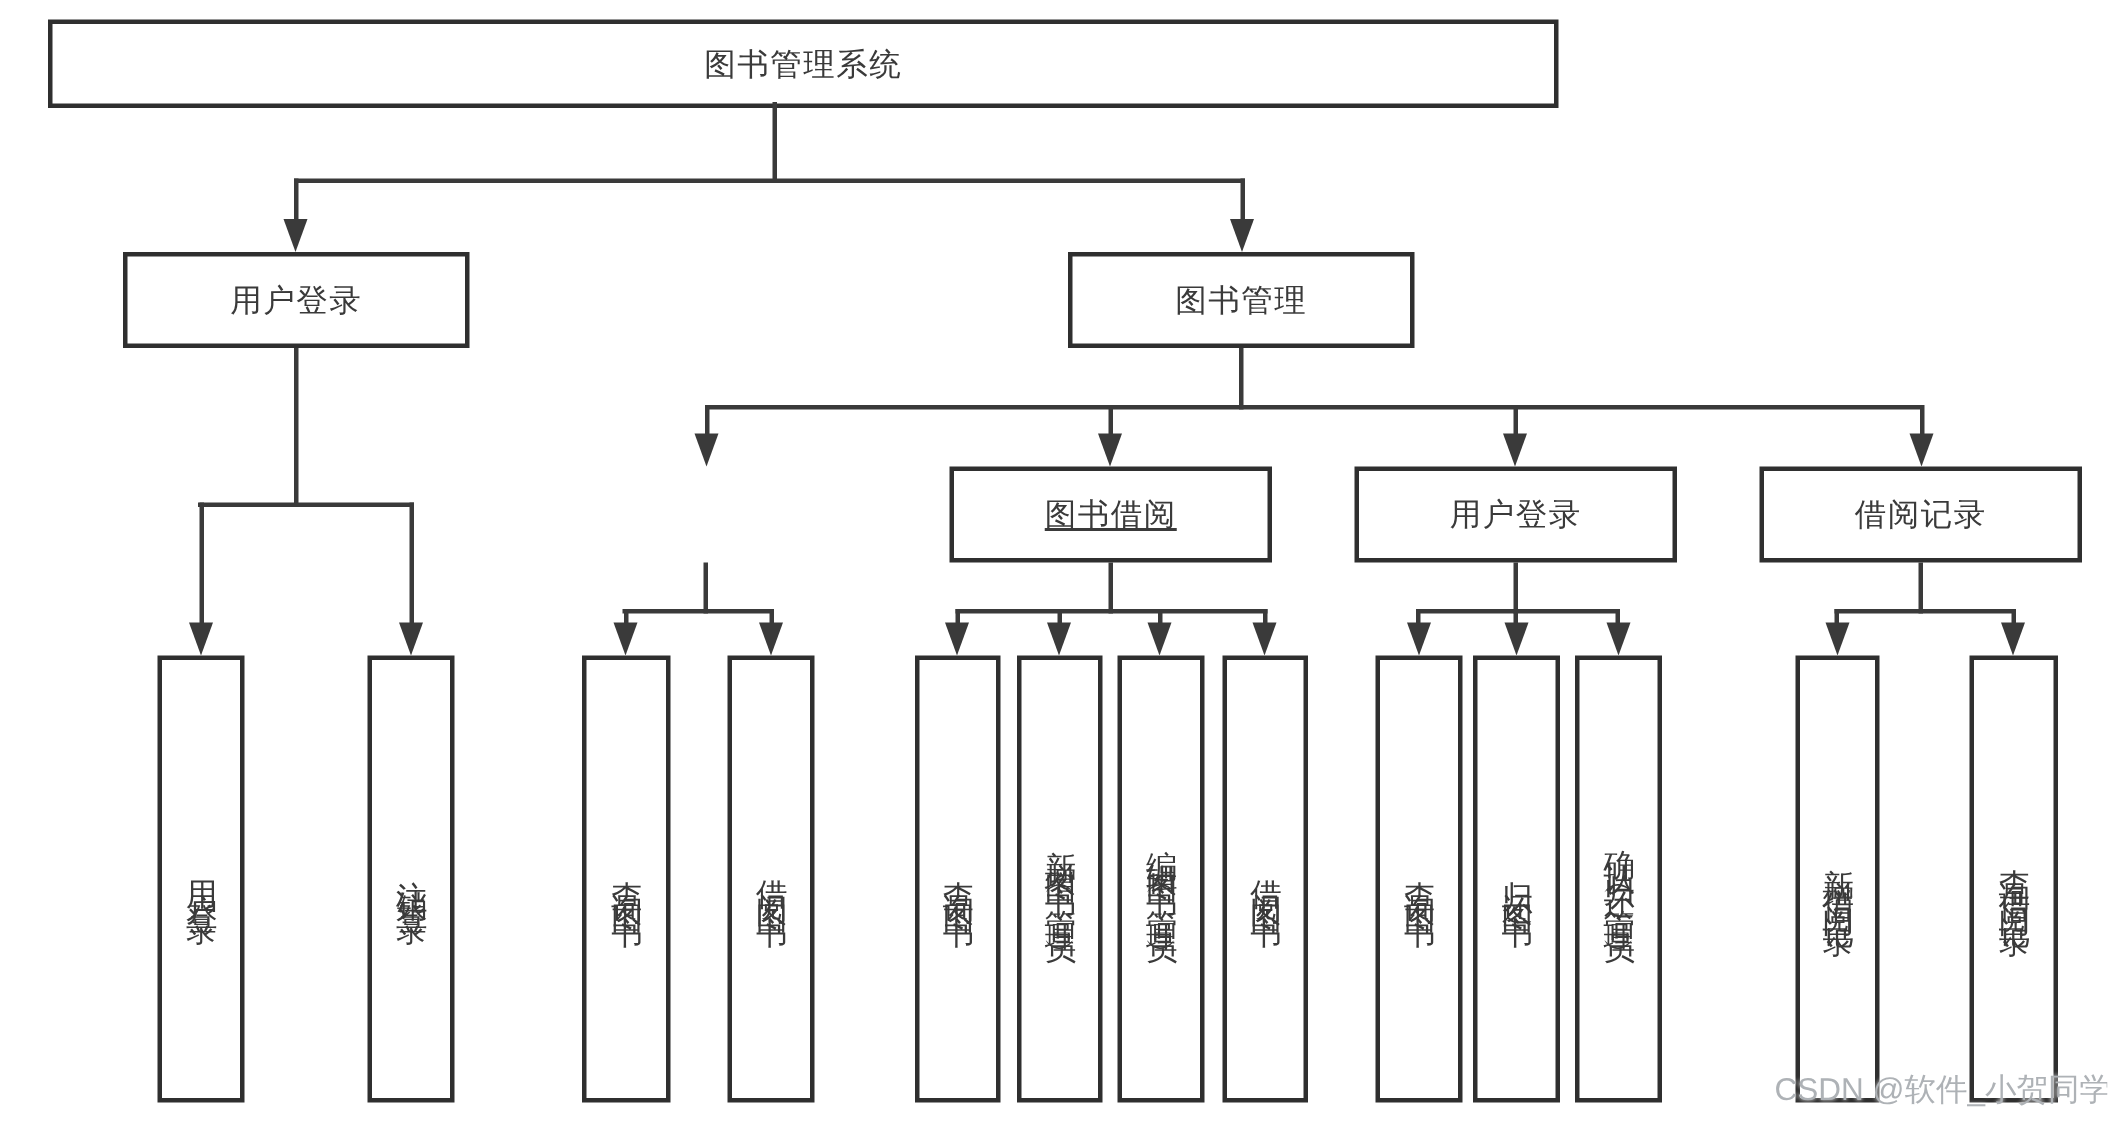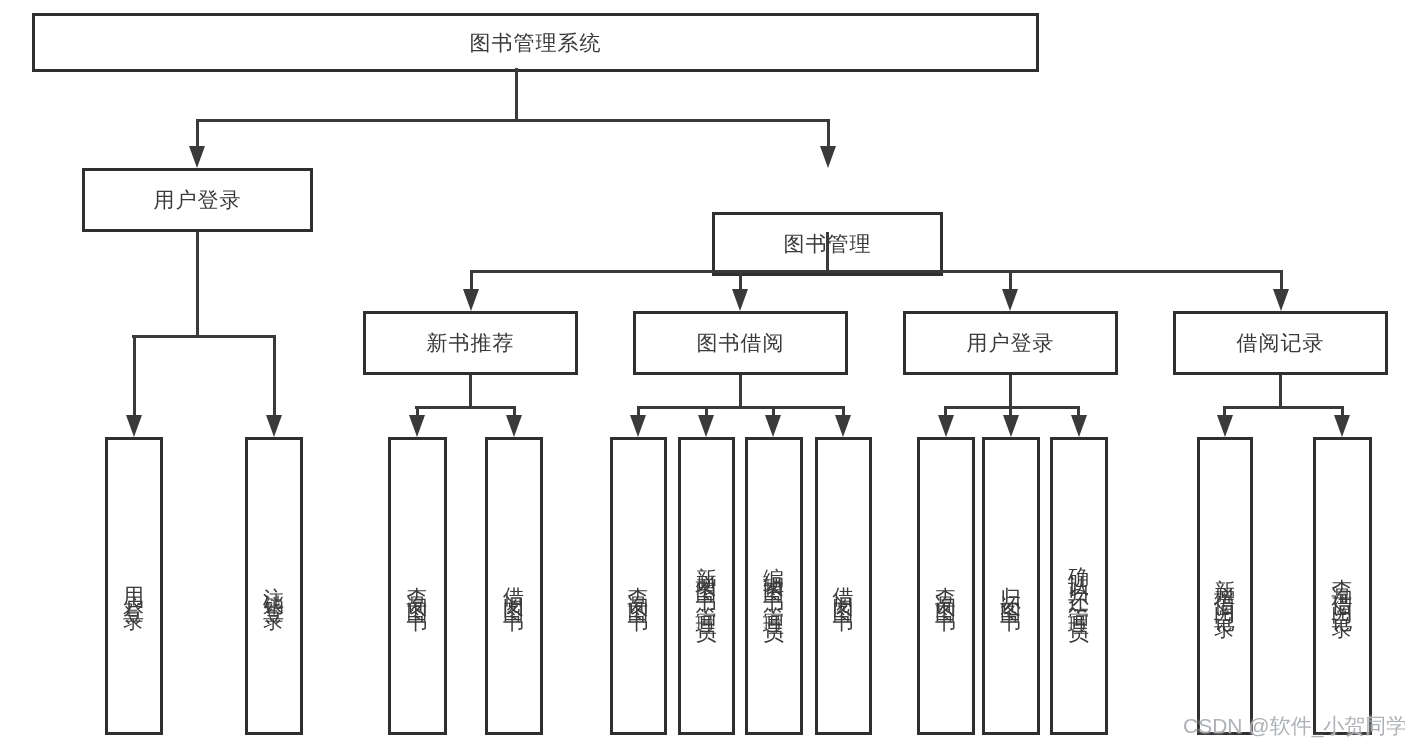--- a/index.html
+++ b/index.html
@@ -43,21 +43,21 @@
   <div class="ln" style="left:515px;top:68px;width:3px;height:54px;"></div>
   <div class="ln" style="left:196px;top:119px;width:634px;height:3px;"></div>
   <div class="ln" style="left:196px;top:119px;width:3px;height:28px;"></div>
   <div class="ah" style="left:189px;top:146px;"></div>
   <div class="ln" style="left:827px;top:119px;width:3px;height:28px;"></div>
   <div class="ah" style="left:820px;top:146px;"></div>
 
   <div class="hbox" style="left:82px;top:168px;width:231px;height:64px;">
     <span>用户登录</span>
   </div>
-  <div class="hbox" style="left:712px;top:168px;width:231px;height:64px;margin-top:44px;">
+  <div class="hbox" style="left:712px;top:168px;width:231px;height:64px;">
     <span>图书管理</span>
   </div>
 
   <div class="ln" style="left:196px;top:232px;width:3px;height:106px;"></div>
   <div class="ln" style="left:132px;top:335px;width:144px;height:3px;"></div>
   <div class="ln" style="left:133px;top:335px;width:3px;height:81px;"></div>
   <div class="ah" style="left:126px;top:415px;"></div>
   <div class="ln" style="left:273px;top:335px;width:3px;height:81px;"></div>
   <div class="ah" style="left:266px;top:415px;"></div>
 
@@ -65,24 +65,21 @@
   <div class="ln" style="left:470px;top:270px;width:812px;height:3px;"></div>
   <div class="ln" style="left:470px;top:270px;width:3px;height:21px;"></div>
   <div class="ah" style="left:463px;top:289px;"></div>
   <div class="ln" style="left:739px;top:270px;width:3px;height:21px;"></div>
   <div class="ah" style="left:732px;top:289px;"></div>
   <div class="ln" style="left:1009px;top:270px;width:3px;height:21px;"></div>
   <div class="ah" style="left:1002px;top:289px;"></div>
   <div class="ln" style="left:1280px;top:270px;width:3px;height:21px;"></div>
   <div class="ah" style="left:1273px;top:289px;"></div>
 
-  <div class="hbox" style="left:363px;top:311px;width:215px;height:64px;">
-    <span>新书推荐</span>
-  </div>
-  <div class="hbox" style="left:633px;top:311px;width:215px;height:64px;">
+  <div class="hbox" style="left:633px;top:311px;width:215px;height:64px;text-decoration:underline;">
     <span>图书借阅</span>
   </div>
   <div class="hbox" style="left:903px;top:311px;width:215px;height:64px;">
     <span>用户登录</span>
   </div>
   <div class="hbox" style="left:1173px;top:311px;width:215px;height:64px;">
     <span>借阅记录</span>
   </div>
 
   <div class="ln" style="left:469px;top:375px;width:3px;height:34px;"></div>

